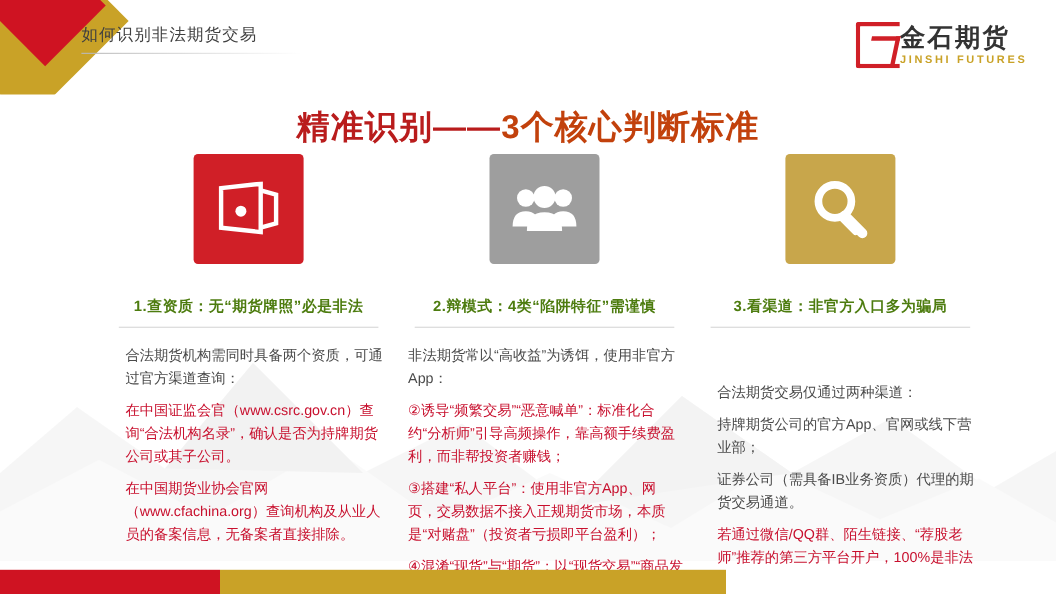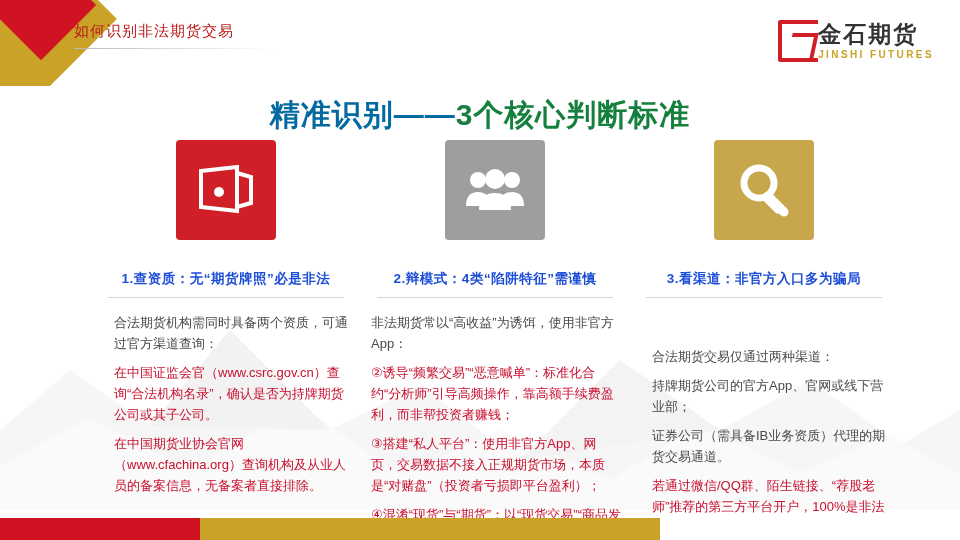--- a/index.html
+++ b/index.html
@@ -19,21 +19,21 @@
     width: 130px; height: 130px; background: #c9a227;
     transform: rotate(45deg);
   }
   .corner-red {
     position: absolute; left: 2px; top: -34px;
     width: 78px; height: 78px; background: #cf1322;
     transform: rotate(45deg);
   }
   .header-title {
     position: absolute; left: 74px; top: 22px;
-    font-size: 15px; color: #b91c1c; letter-spacing: 1px;
+    font-size: 15px; color: #404040; letter-spacing: 1px;
     white-space: nowrap;
   }
   .header-rule {
     position: absolute; left: 74px; top: 48px; width: 200px; height: 1px;
     background: linear-gradient(to right, #b9b9b9, rgba(185,185,185,0));
   }
 
   
   .brand { position: absolute; right: 26px; top: 20px; display: flex; align-items: center; gap: 0; justify-content: center; }
   .brand-mark {
@@ -52,41 +52,41 @@
   .brand-en { font-size: 10px; font-weight: bold; color: #c9a227; letter-spacing: 2.4px; margin-top: 4px; }
 
   
   .watermark { position: absolute; left: 0; bottom: 30px; width: 960px; height: 330px; opacity: .5; }
 
   
   .slide-title {
     position: absolute; top: 95px; left: 0; width: 960px; text-align: center;
     font-size: 30px; font-weight: bold; letter-spacing: 1px;
   }
-  .slide-title .red { color: #0369a1; }
-  .slide-title .dark { color: #15803d; }
+  .slide-title .red { color: #b91c1c; }
+  .slide-title .dark { color: #c2410c; }
 
   
   .columns {
     position: absolute; top: 140px; left: 100px; width: 790px; height: 360px;
     display: flex; justify-content: space-between;
   }
   .col { width: 252px; position: relative; }
 
   .icon-box {
     width: 100px; height: 100px; margin: 0 auto; border-radius: 4px;
     display: flex; align-items: center; justify-content: center;
   }
   .icon-red { background: #d01f27; }
   .icon-grey { background: #9e9e9e; }
   .icon-gold { background: #c8a64b; }
 
   .col-head {
     margin-top: 30px; text-align: center; font-size: 13.5px; font-weight: bold;
-    color: #1d4ed8; letter-spacing: .5px;
+    color: #4d7c0f; letter-spacing: .5px;
   }
   .col-rule { margin: 9px auto 0; width: 236px; height: 1px; background: #d6d6d6; }
 
   .col-body { margin-top: 14px; font-size: 13px; line-height: 1.62; color: #4a4a4a; }
   .col-body p { margin: 0 0 8px 0; }
   .col-1 .col-body { padding-left: 14px; }
   .col-2 .col-body { padding-left: 2px; }
   .col-3 .col-body { padding-left: 14px; margin-top: 48px; }
   .red-t { color: #c8102e; }
 

